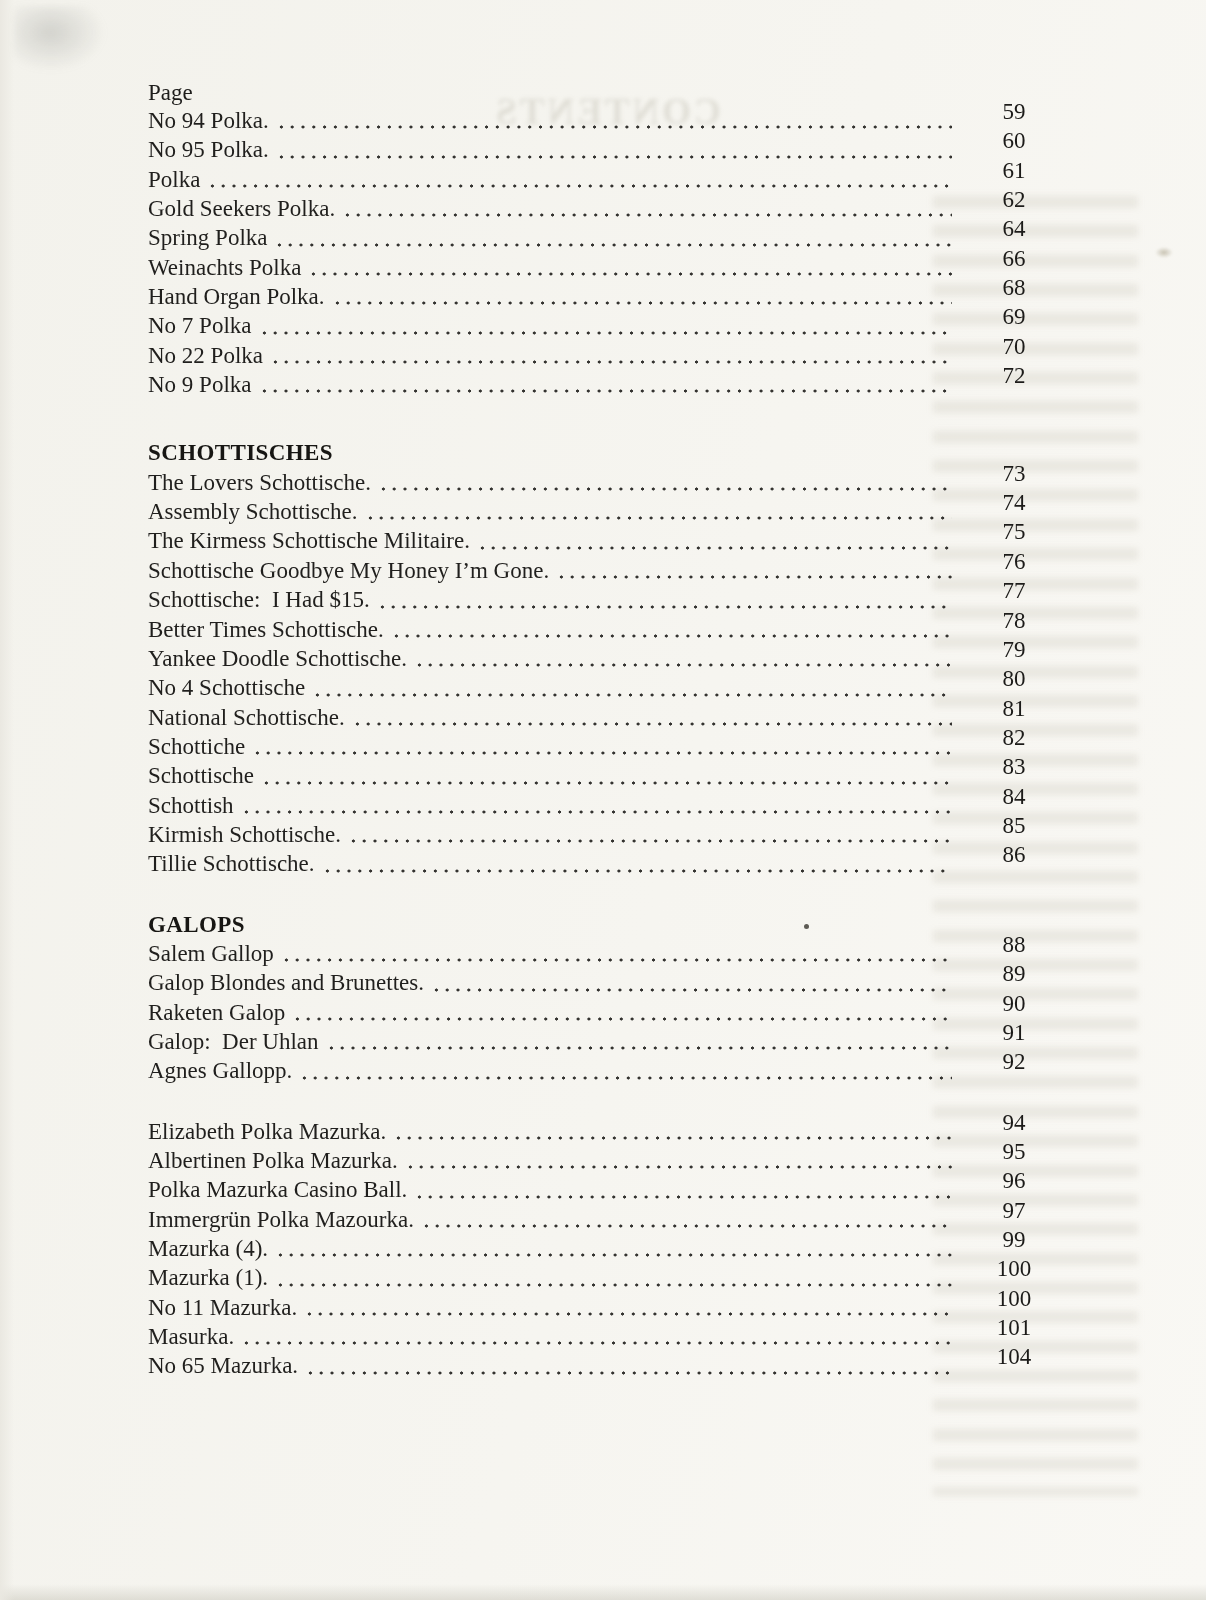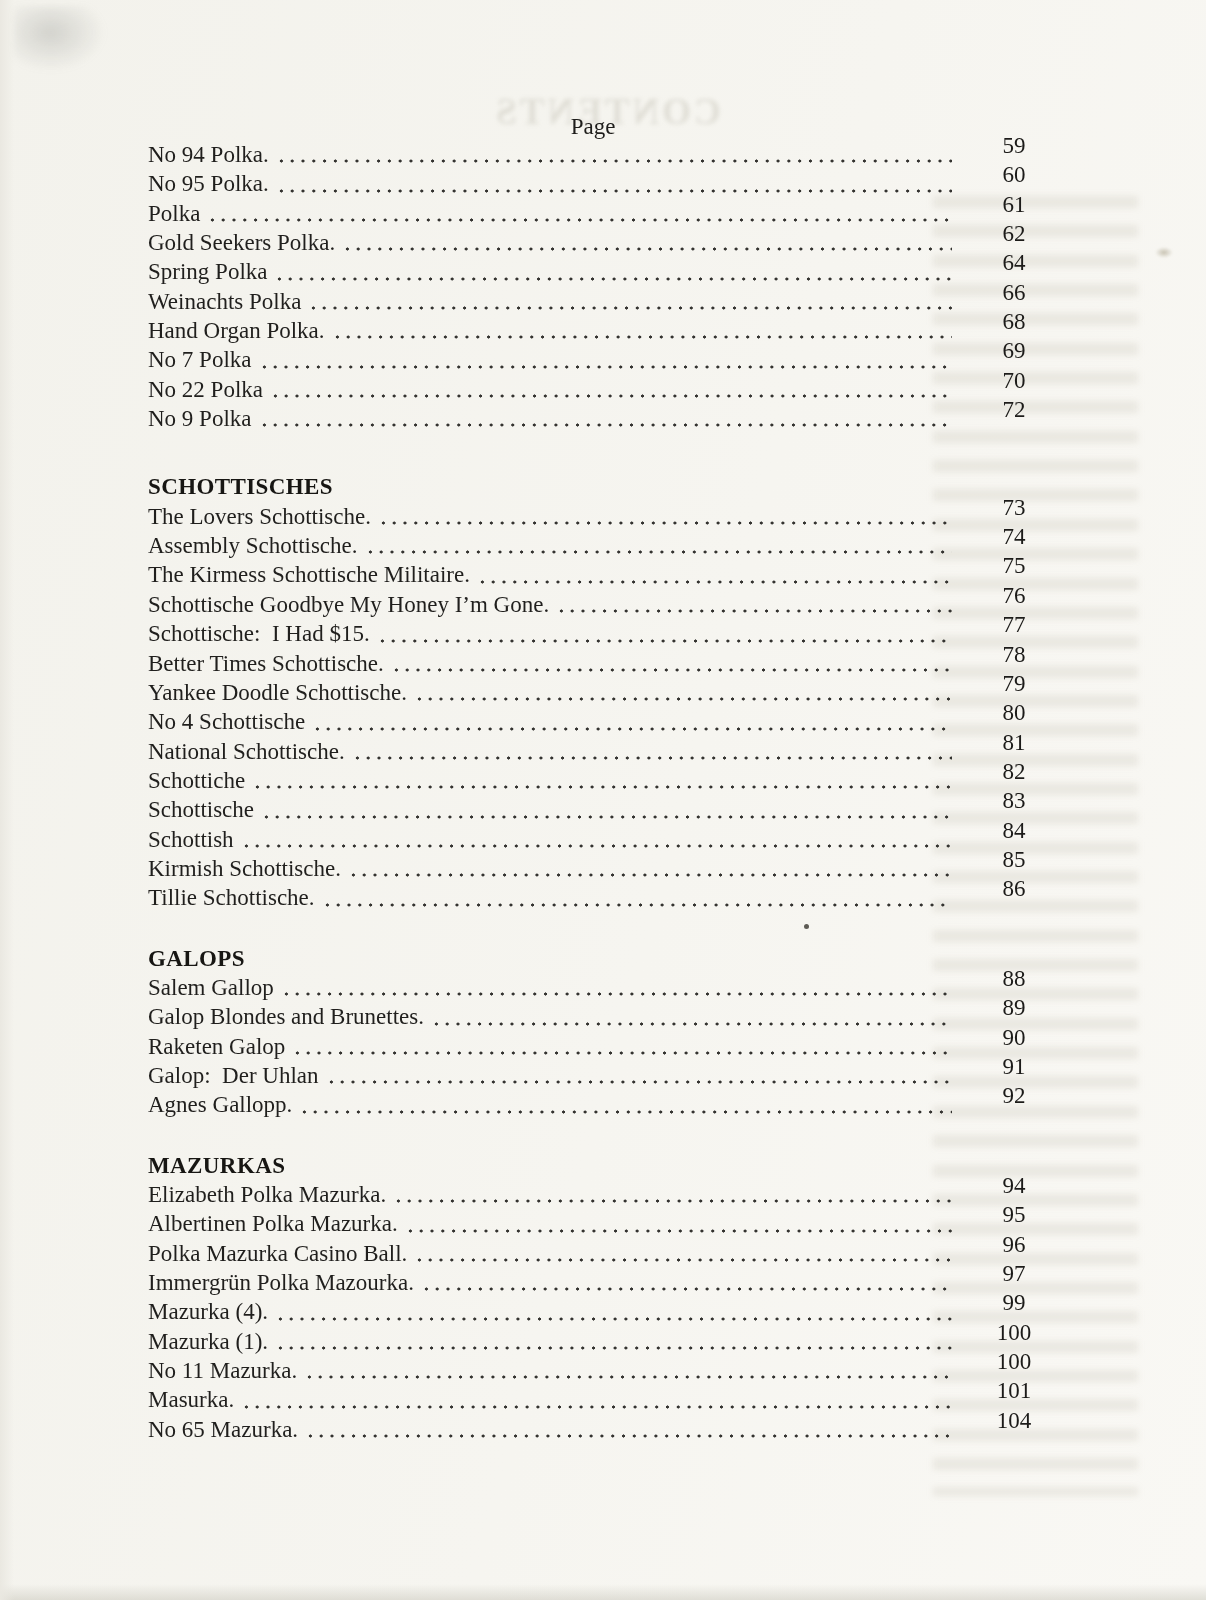--- a/index.html
+++ b/index.html
@@ -44,21 +44,21 @@
     position:absolute; left:1155px; top:247px; width:18px; height:11px;
     background:radial-gradient(ellipse, rgba(140,128,98,0.45), rgba(140,128,98,0) 70%);
     filter:blur(1px);
   }
   
   .content {
     position:absolute; left:148px; top:0; width:902px; color:#201f1d;
   }
   .page-header {
     padding-top:80px; padding-right:12px;
-    text-align:center; font-size:23px; line-height:26px; color:#1e1d1b;margin-top:34px;
+    text-align:left; font-size:23px; line-height:26px; color:#1e1d1b;
   }
   #toc { }
   #toc > .section { margin-top:31px; }
   #toc > .section:first-child { margin-top:0; }
   #toc > .section:nth-child(2) { margin-top:39px; }
   .section-header {
     font-weight:bold; font-size:23px; line-height:29.35px; letter-spacing:0.4px;
     color:#171613;
   }
   .row {
@@ -238,21 +238,20 @@
             <span class="leader"></span>
             <span class="pagenum">91</span>
           </div>
           <div class="row">
             <span class="title">Agnes Gallopp.</span>
             <span class="leader"></span>
             <span class="pagenum">92</span>
           </div>
         </div>
         <div class="section">
-          <div class="section-header">MAZURKAS</div>
           <div class="row">
             <span class="title">Elizabeth Polka Mazurka.</span>
             <span class="leader"></span>
             <span class="pagenum">94</span>
           </div>
           <div class="row">
             <span class="title">Albertinen Polka Mazurka.</span>
             <span class="leader"></span>
             <span class="pagenum">95</span>
           </div>

